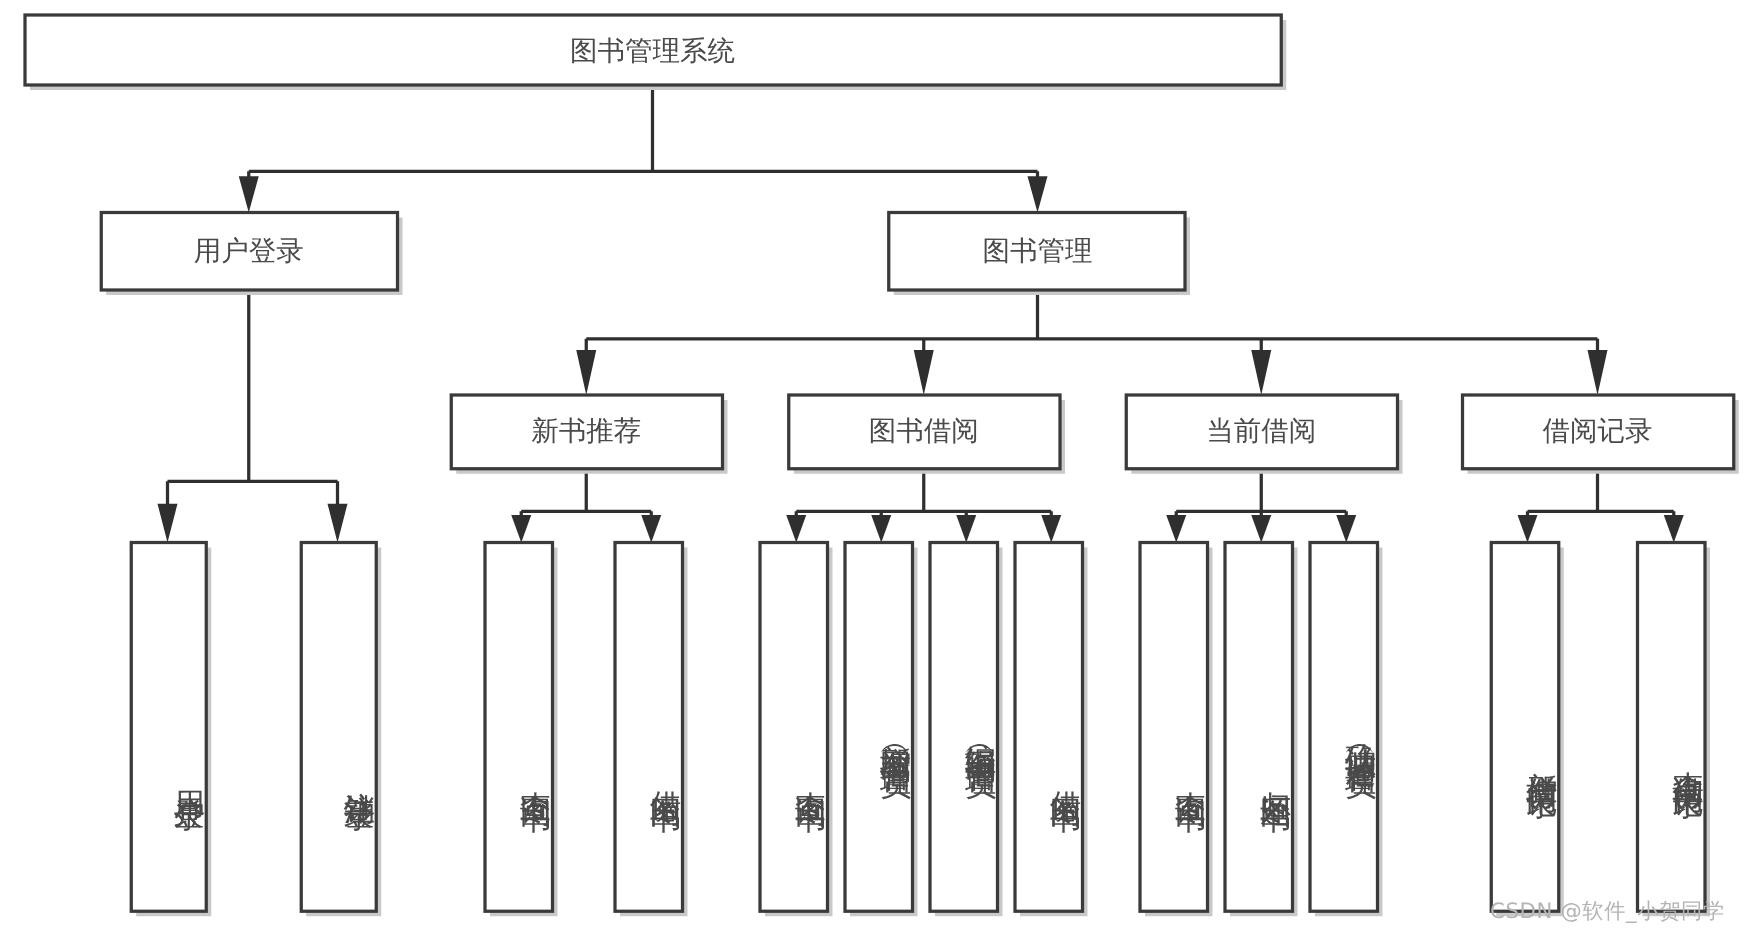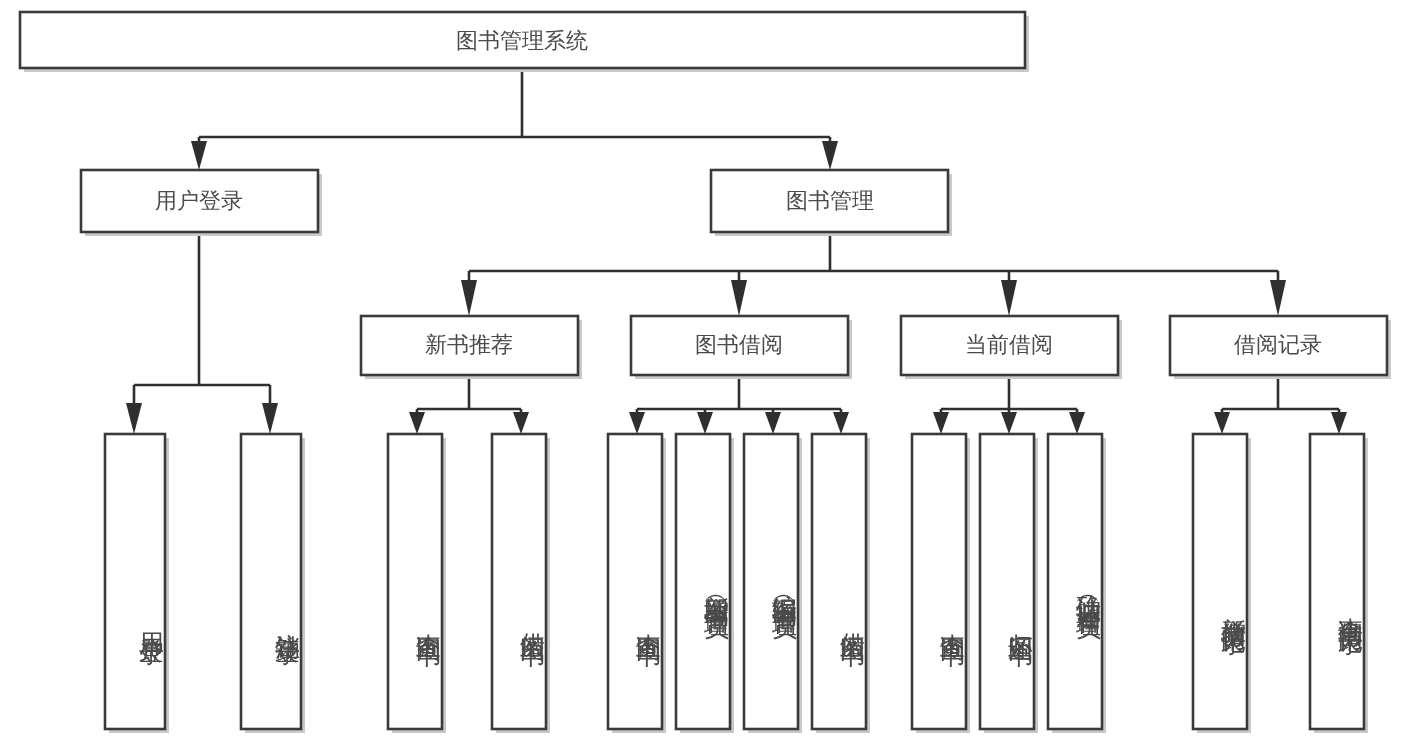--- a/index.html
+++ b/index.html
@@ -238,14 +238,15 @@
   <div class="leaf-label" style="left:912px; top:505px; width:54px; height:228px;">查询图书</div>
 
   <div class="leaf-label" style="left:980px; top:505px; width:54px; height:228px;">归还图书</div>
 
   <div class="leaf-label" style="left:1048px; top:443px; width:54px; height:290px;">确认归还（管理员）</div>
 
   <div class="leaf-label" style="left:1193px; top:478px; width:54px; height:255px;">新增借阅记录</div>
 
   <div class="leaf-label" style="left:1310px; top:478px; width:54px; height:255px;">查询借阅记录</div>
 
+  <div class="watermark" style="left:1192px; top:717px;">CSDN @软件_小贺同学</div>
 
 </div>
 
 </body></html>

